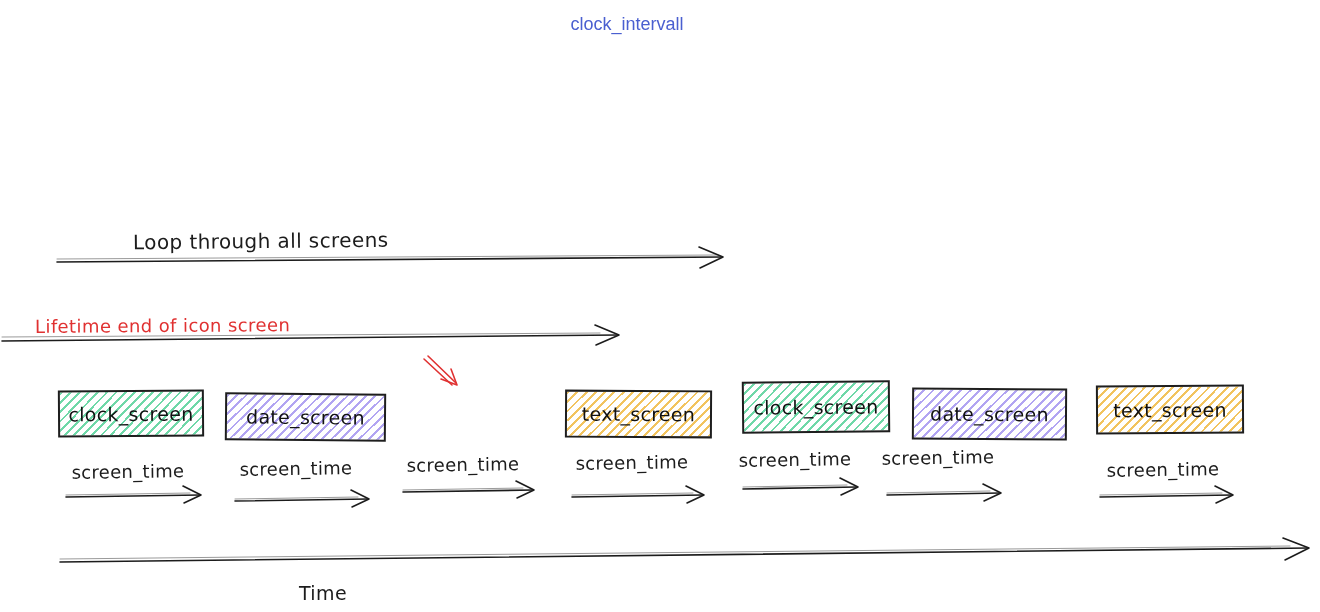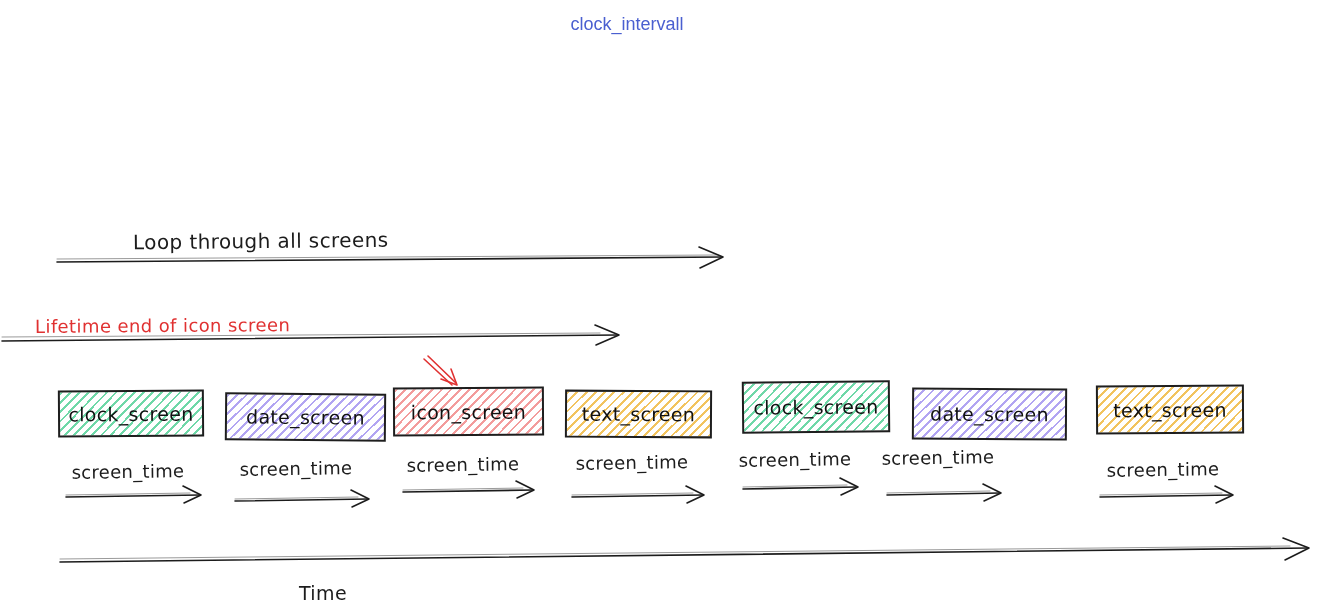--- a/index.html
+++ b/index.html
@@ -124,23 +124,20 @@
   <div class="hand lifetime-label">Lifetime end of icon screen</div>
 
   <div class="hand time-label">Time</div>
 
   <div class="screen-box c-green b1">
     <span>clock_screen</span>
   </div>
   <div class="screen-box c-purple b2">
     <span>date_screen</span>
   </div>
-  <div class="screen-box c-pink b3">
-    <span>icon_screen</span>
-  </div>
   <div class="screen-box c-yellow b4">
     <span>text_screen</span>
   </div>
   <div class="screen-box c-green b5">
     <span>clock_screen</span>
   </div>
   <div class="screen-box c-purple b6">
     <span>date_screen</span>
   </div>
   <div class="screen-box c-yellow b7">

